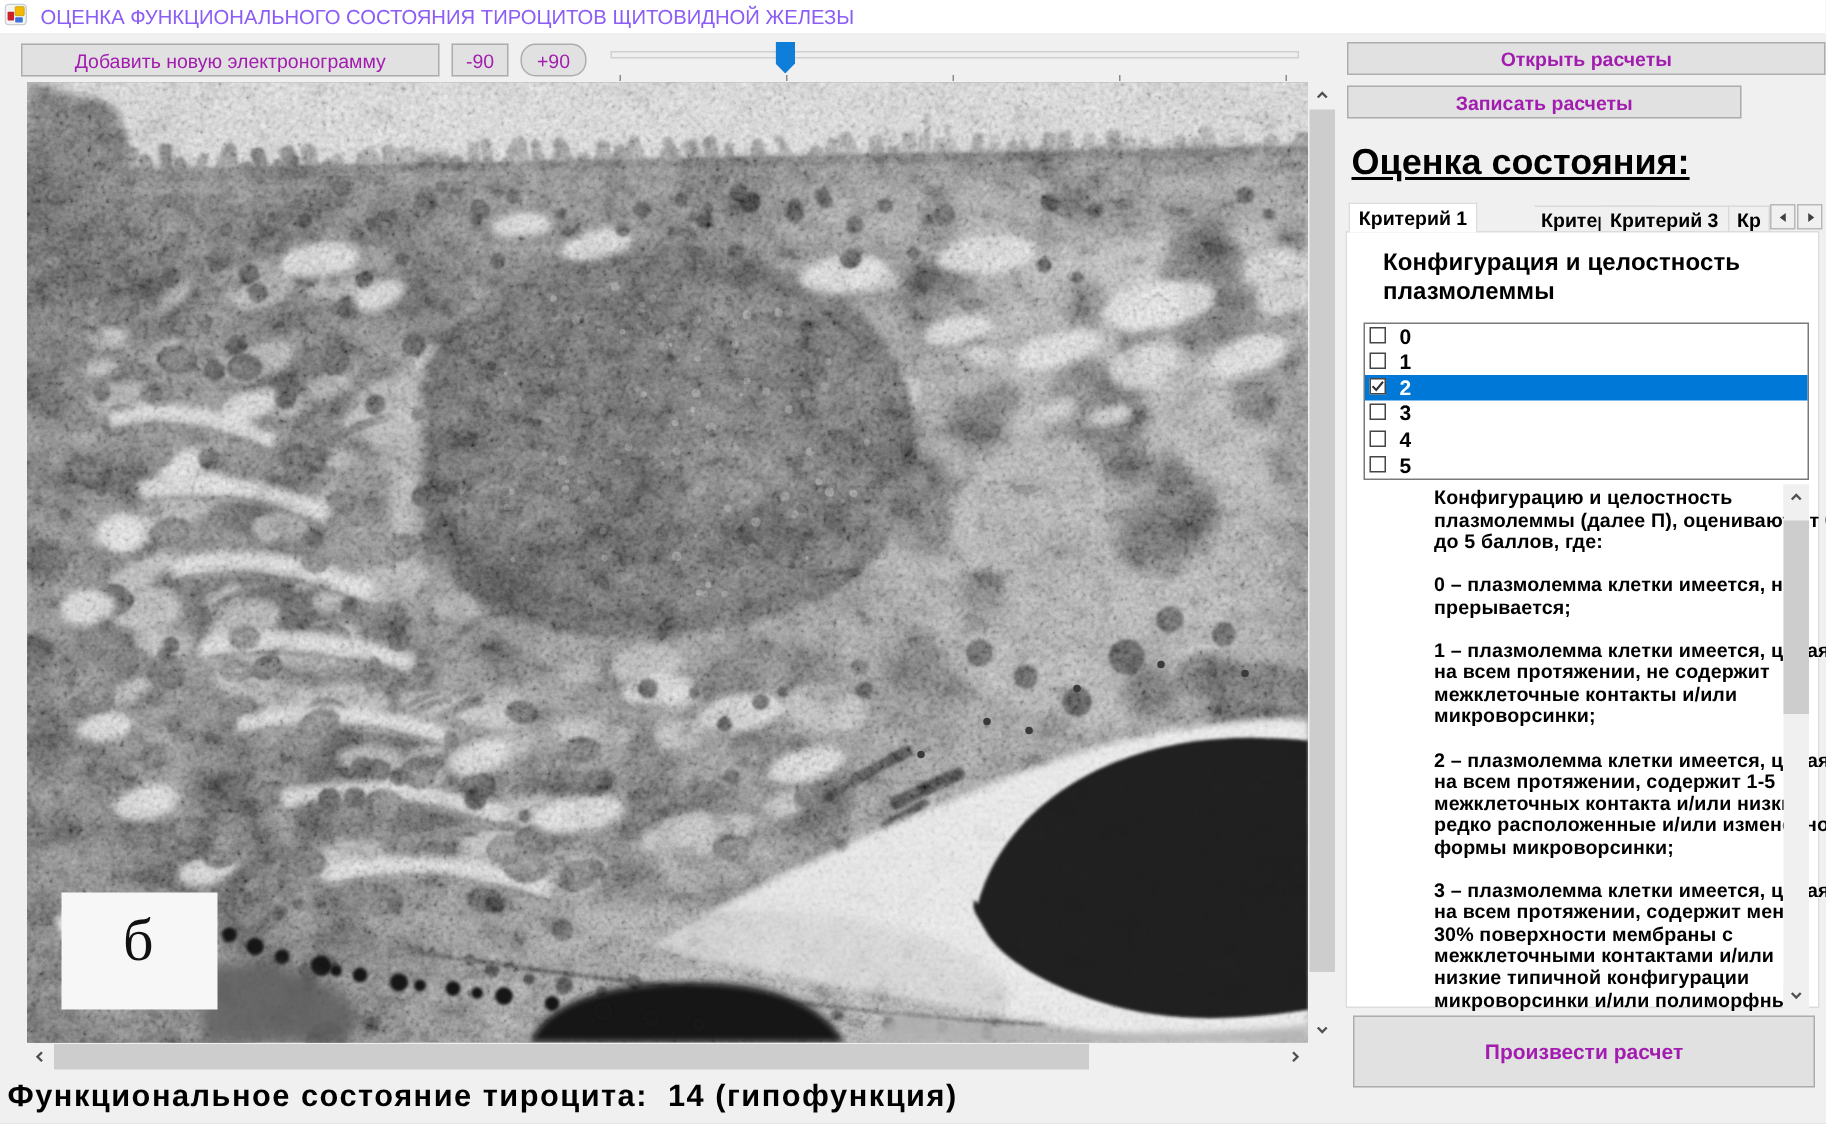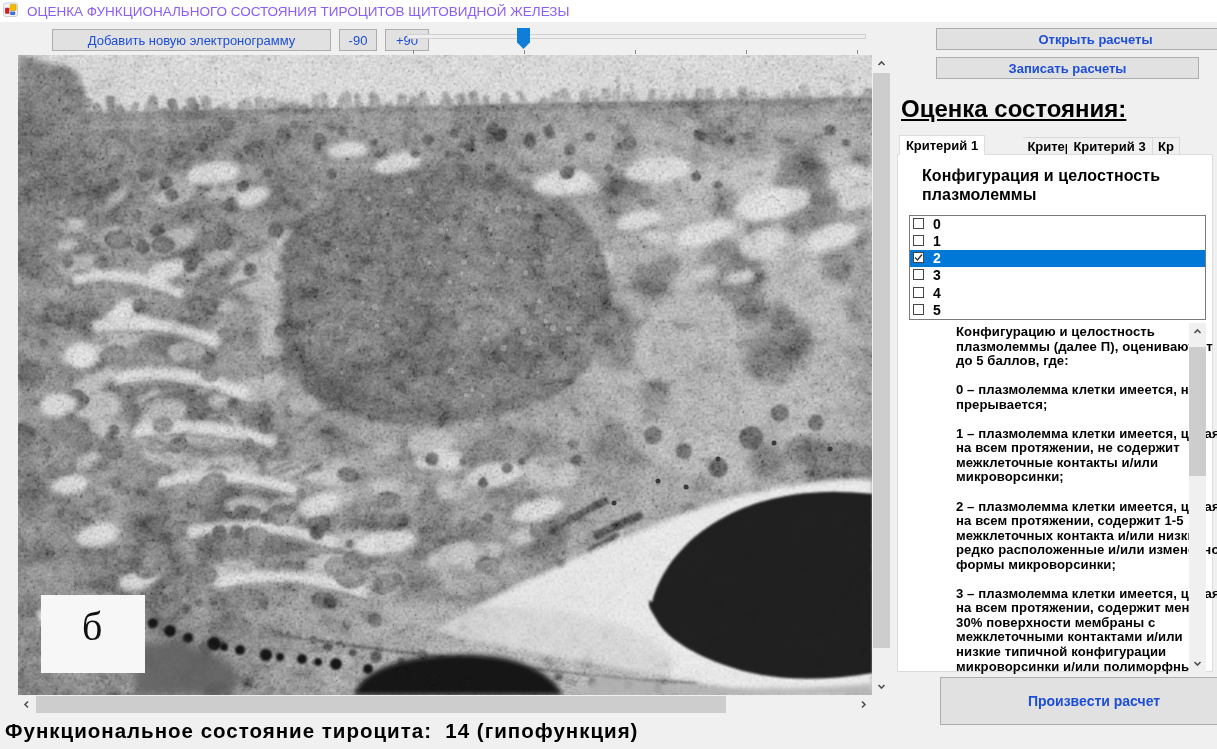--- a/index.html
+++ b/index.html
@@ -1,37 +1,37 @@
 <!DOCTYPE html>
 <html><head><meta charset="utf-8">
 <style>
 * { margin:0; padding:0; box-sizing:border-box; }
 html,body { width:1217px; height:749px; background:#f0f0f0; overflow:hidden;
   font-family:"Liberation Sans", sans-serif; }
 .abs { position:absolute; }
-.btn { position:absolute; background:#e1e1e1; border:1px solid #adadad; color:#1d4ed8;
-  font-weight:bold; font-size:13px; display:flex; align-items:center; justify-content:center;margin-left:38px; }
+.btn { position:absolute; background:#e1e1e1; border:1px solid #adadad; color:#a21caf;
+  font-weight:bold; font-size:13px; display:flex; align-items:center; justify-content:center; }
 .sbarrow { position:absolute; width:17px; height:17px; background:#f0f0f0;
   display:flex; align-items:center; justify-content:center; }
 </style></head>
 <body>
 
 <div class="abs" style="left:0;top:0;width:1217px;height:22px;background:#ffffff;"></div>
 <div class="abs" style="left:3px;top:2px;width:15px;height:15px;">
 <svg width="15" height="15" viewBox="0 0 16 16">
 <rect x="0.5" y="1" width="15" height="14.5" rx="2.5" fill="#f4f4f4" stroke="#c9cdd2" stroke-width="1"></rect>
 <rect x="2.2" y="6.2" width="4.6" height="6.2" rx="0.6" fill="#cc2128"></rect>
 <rect x="7.6" y="2.6" width="6.4" height="6.4" rx="0.6" fill="#f3b800" stroke="#caa206" stroke-width="0.6"></rect>
 <rect x="7.6" y="10.2" width="5.4" height="3.6" rx="0.6" fill="#3e73d8"></rect>
 </svg></div>
 <div class="abs" style="left:27px;top:4px;font-size:13.5px;color:#8b5cf6;">ОЦЕНКА ФУНКЦИОНАЛЬНОГО СОСТОЯНИЯ ТИРОЦИТОВ ЩИТОВИДНОЙ ЖЕЛЕЗЫ</div>
 
 <div class="btn" style="left:14px;top:29px;width:279px;height:22px;font-weight:normal;">Добавить новую электронограмму</div>
 <div class="btn" style="left:301px;top:29px;width:38px;height:22px;font-weight:normal;">-90</div>
-<div class="btn" style="left:347px;top:29px;width:44px;height:22px;font-weight:normal;">+90</div>
+<div class="btn" style="left:347px;top:29px;width:44px;height:22px;font-weight:normal;border-radius:10px;">+90</div>
 <div class="abs" style="left:407px;top:34px;width:459px;height:5px;background:#efefef;border:1px solid #d0d0d0;"></div>
 <div class="abs" style="left:517px;top:28px;width:13px;height:21px;background:#0e7ed8;clip-path:polygon(0 0,100% 0,100% 68%,50% 100%,0 68%);"></div>
 
 <div class="abs" style="left:413px;top:50px;width:1px;height:4px;background:#8a8a8a;"></div>
 <div class="abs" style="left:524px;top:50px;width:1px;height:4px;background:#8a8a8a;"></div>
 <div class="abs" style="left:635px;top:50px;width:1px;height:4px;background:#8a8a8a;"></div>
 <div class="abs" style="left:746px;top:50px;width:1px;height:4px;background:#8a8a8a;"></div>
 <div class="abs" style="left:857px;top:50px;width:1px;height:4px;background:#8a8a8a;"></div>
 
 <div class="abs" style="left:18px;top:55px;width:854px;height:640px;background:#aaa;">

